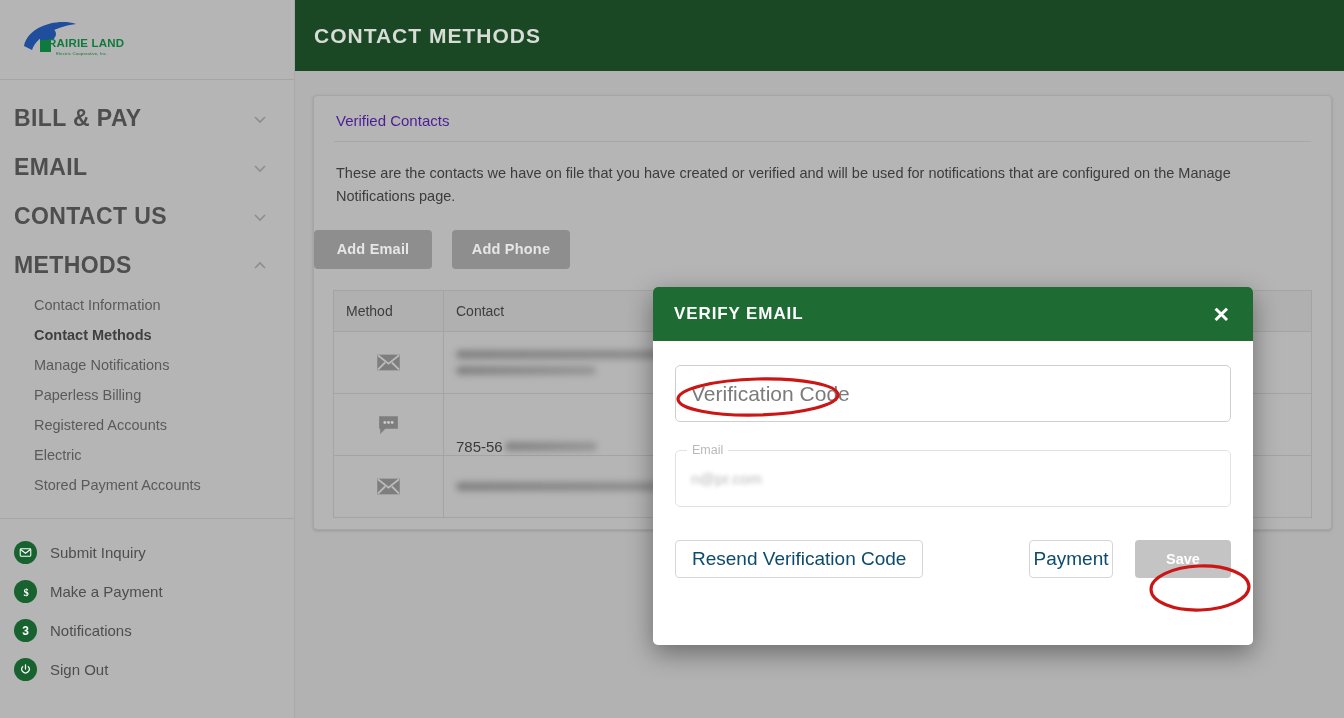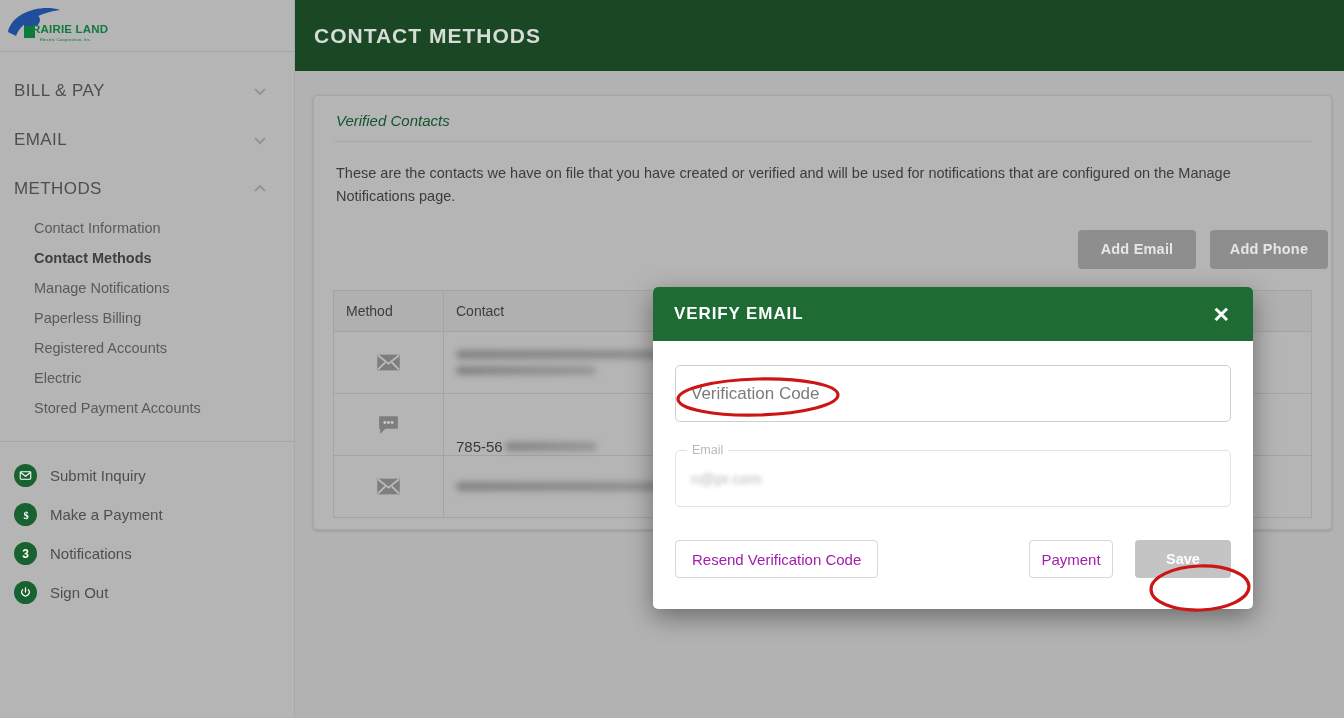--- a/index.html
+++ b/index.html
@@ -12,36 +12,36 @@
   #app { position: relative; width: 1344px; height: 718px; }
 
   
   .sidebar {
     position: absolute; left: 0; top: 0;
     width: 295px; height: 718px;
     background: #b5b5b5;
     border-right: 1px solid #a9a9a9;
   }
   .logo-area {
-    height: 52px;
+    height: 80px;
     border-bottom: 1px solid #a5a5a5;
-    display: flex; align-items: center; padding-left: 2px;
+    display: flex; align-items: center; padding-left: 18px;
   }
   .logo { position: relative; width: 120px; height: 48px; }
   .logo svg { display: block; }
 
   .nav-main { padding-top: 14px; }
   .nav-group {
     height: 49px;
     display: flex; align-items: center; justify-content: space-between;
     padding: 0 26px 0 14px;
     cursor: pointer;
   }
   .nav-group-label {
-    font-size: 17px; letter-spacing: .4px; color: #4e4e4e;
+    font-size: 23px; letter-spacing: .4px; color: #4e4e4e; font-weight: bold;
   }
   .chev { width: 16px; height: 16px; opacity: .55; }
   .chev svg { display: block; }
 
   .sub-item {
     height: 30px;
     display: flex; align-items: center;
     padding-left: 34px;
     font-size: 14.5px;
     color: #5a5a5a;
@@ -92,30 +92,30 @@
   .card {
     position: absolute; left: 18px; top: 95px;
     width: 1019px; height: 435px;
     background: #b5b5b5;
     border: 1px solid #a6a6a6;
     border-radius: 4px;
     box-shadow: 0 1px 3px rgba(0,0,0,.15);
   }
   .card-title {
     padding: 16px 22px 12px 22px;
-    font-size: 15px; color: #14532d; font-style: italic;
+    font-size: 15px; color: #4c1d95;
   }
   .card-rule { border-top: 1px solid #a8a8a8; margin: 0 20px; }
   .card-desc {
     padding: 20px 22px 0 22px;
     font-size: 14.5px; color: #3c3c3c; line-height: 1.58;
     max-width: 975px;
   }
   .btn-row {
-    display: flex; justify-content: flex-end; gap: 14px;
+    display: flex; justify-content: flex-start; gap: 20px;
     padding: 22px 3px 0 0;
   }
   .btn-grey {
     min-width: 118px; height: 39px;
     background: #8e8e8e;
     color: #e6e6e6; font-size: 14.5px;
     border: none; border-radius: 4px;
     display: flex; align-items: center; justify-content: center;
     cursor: pointer;
     font-weight: bold;
@@ -157,21 +157,21 @@
   .phone-txt { font-size: 15px; color: #3a3a3a; display: flex; align-items: center; margin-top: 44px; }
 
   
   .overlay {
     position: absolute; inset: 0;
     background: rgba(40,40,40,0.0);
     pointer-events: none;
   }
   .modal {
     position: absolute; left: 653px; top: 287px;
-    width: 600px; height: 322px;
+    width: 600px; height: 358px;
     background: #fff;
     border-radius: 5px;
     box-shadow: 0 8px 26px rgba(0,0,0,.4);
     overflow: hidden;
   }
   .modal-head {
     height: 54px; background: #1e6b33;
     display: flex; align-items: center; justify-content: space-between;
     padding: 0 21px;
   }
@@ -187,21 +187,21 @@
     height: 57px;
     border: 1px solid #cfcfcf;
     border-radius: 5px;
     display: flex; align-items: center;
     padding: 0 15px;
   }
   .field + .field { margin-top: 28px; }
   .field-input {
     border: none; outline: none; background: transparent;
     font-family: "Liberation Sans", sans-serif;
-    font-size: 17px; color: #7b7b7b;
+    font-size: 21px; color: #7b7b7b;
     width: 100%;
   }
   .field-input::placeholder { color: #7b7b7b; }
   .field.disabled { border-color: #e2e2e2; background: #fff; }
   .float-label {
     position: absolute; top: -8px; left: 11px;
     background: #fff; padding: 0 5px;
     font-size: 12.5px; color: #b9b9b9;
   }
   .blur-email {
@@ -212,22 +212,22 @@
   }
 
   .modal-actions {
     display: flex; align-items: center;
     padding: 33px 22px 0 22px;
     position: relative;
   }
   .btn-outline {
     height: 38px; padding: 0 16px;
     border: 1px solid #d6d6d6; border-radius: 4px;
-    background: #fff; color: #a21caf;
-    font-size: 15px; font-family: "Liberation Sans", sans-serif;
+    background: #fff; color: #0c4a6e;
+    font-size: 19px; font-family: "Liberation Sans", sans-serif;
     cursor: pointer;
     display: flex; align-items: center; justify-content: center;
   }
   .spacer { flex: 1; }
   .btn-cancel {
     height: 38px; width: 84px; margin-right: 22px;
   }
   .btn-save {
     height: 38px; width: 96px;
     background: #c4c4c4; color: #fff;
@@ -274,20 +274,28 @@
 
       <div class="nav-group">
         <span class="nav-group-label">EMAIL</span>
         <span class="chev">
           <svg viewBox="0 0 16 16" width="16" height="16">
               <path d="M3 6l5 5 5-5" fill="none" stroke="#6d6d6d" stroke-width="1.6"></path>
             </svg>
         </span>
       </div>
 
+      <div class="nav-group">
+        <span class="nav-group-label">CONTACT US</span>
+        <span class="chev">
+          <svg viewBox="0 0 16 16" width="16" height="16">
+              <path d="M3 6l5 5 5-5" fill="none" stroke="#6d6d6d" stroke-width="1.6"></path>
+            </svg>
+        </span>
+      </div>
 
       <div class="nav-group">
         <span class="nav-group-label">METHODS</span>
         <span class="chev">
           <svg viewBox="0 0 16 16" width="16" height="16">
               <path d="M3 10l5-5 5 5" fill="none" stroke="#6d6d6d" stroke-width="1.6"></path>
             </svg>
         </span>
       </div>
 

